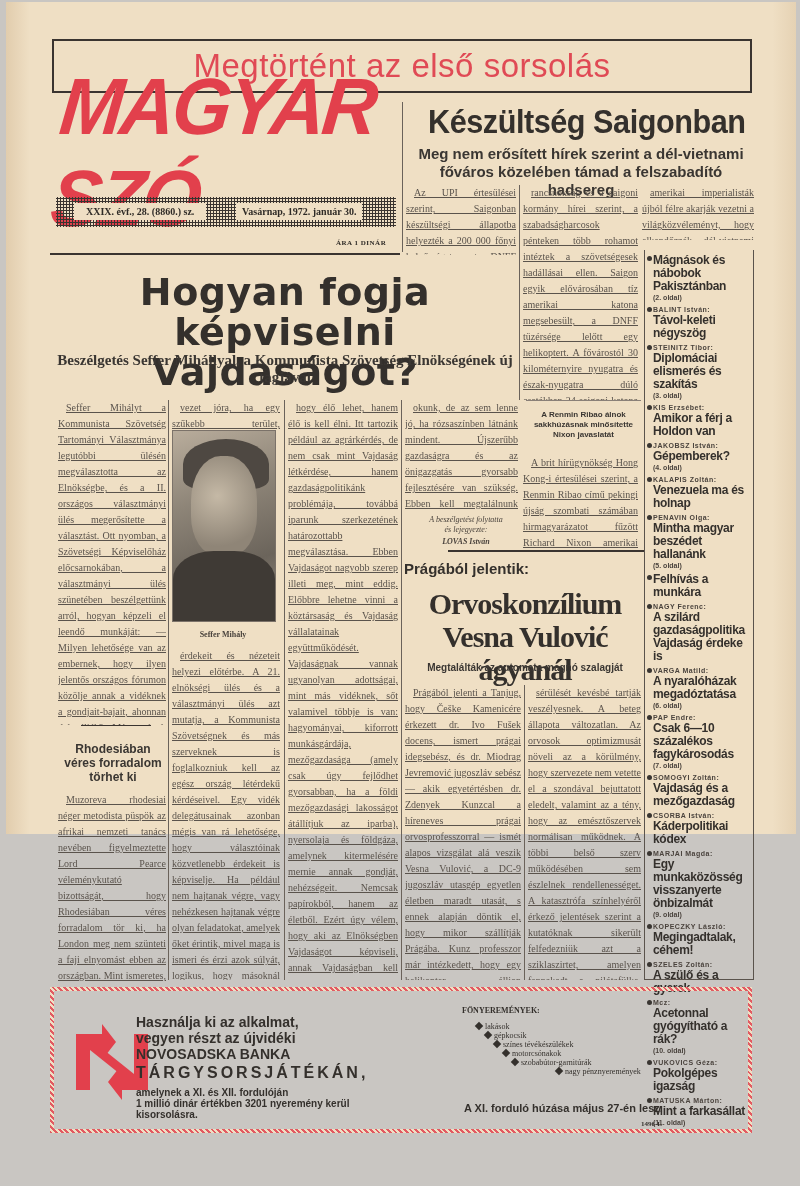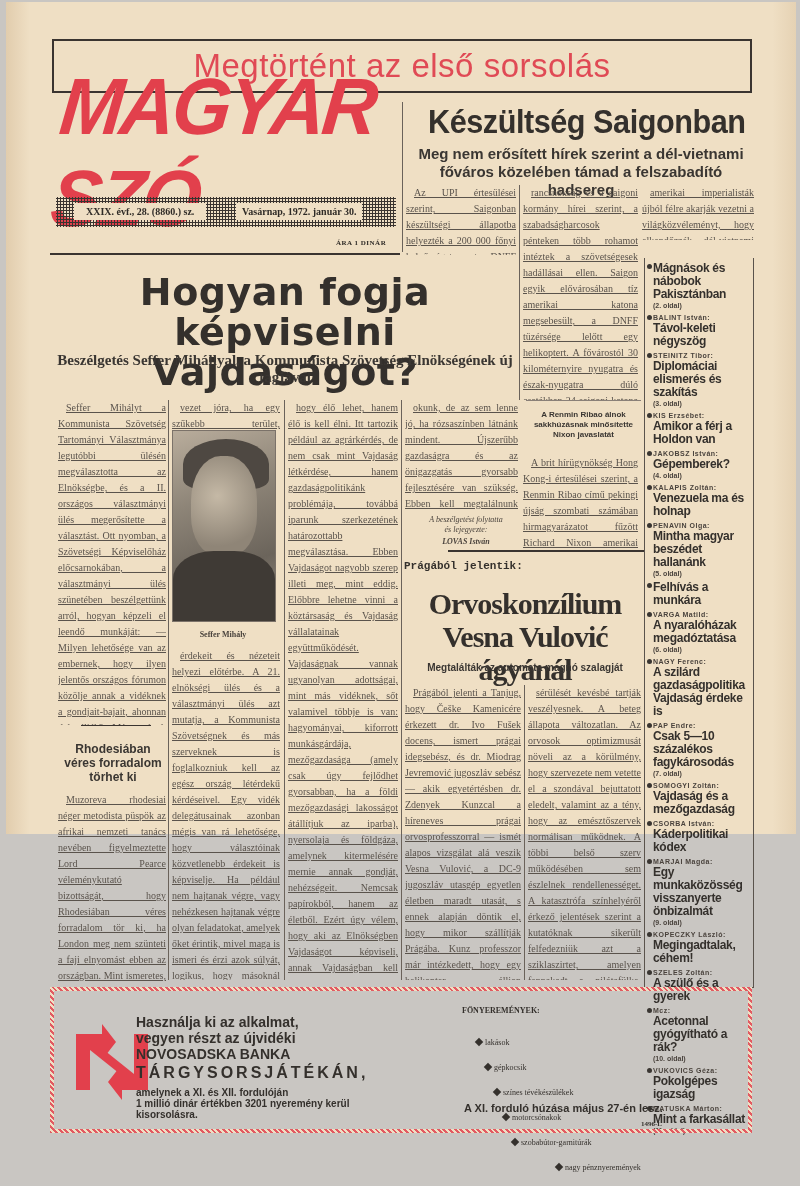--- a/index.html
+++ b/index.html
@@ -24,37 +24,37 @@
   .h-main{left:44px;top:270px;width:470px;text-align:center;font-family:"DejaVu Sans",sans-serif;font-weight:bold;font-size:38px;line-height:40px;color:#34302c;letter-spacing:.5px;}
   .sub-main{left:44px;top:350px;width:470px;text-align:center;font-size:15px;font-weight:bold;line-height:17px;color:#3a3632;}
   .photo{left:166px;top:428px;width:102px;height:190px;background:linear-gradient(160deg,#b9ad9c 0%,#8e8578 35%,#6b645b 70%,#9a9184 100%);border:1px solid #7b7269;overflow:hidden;}
   .photo .face{position:absolute;left:18px;top:25px;width:66px;height:100px;border-radius:45% 45% 40% 40%;background:radial-gradient(circle at 40% 40%,#c5b9a6,#8f8577 70%);}
   .photo .hair{position:absolute;left:10px;top:8px;width:86px;height:50px;border-radius:50% 50% 20% 20%;background:#4e4842;}
   .photo .coat{position:absolute;left:0;top:120px;width:102px;height:70px;background:#3f3a35;border-radius:40% 40% 0 0;}
   .caption{left:166px;top:628px;width:102px;text-align:center;font-size:8px;font-weight:bold;color:#4a433d;}
   .h-rhod{left:52px;top:740px;width:110px;text-align:center;font-family:"Liberation Sans",sans-serif;font-weight:bold;font-size:12px;line-height:14px;color:#3a3632;}
   .h-renmin{left:525px;top:408px;width:105px;text-align:center;font-family:"Liberation Sans",sans-serif;font-weight:bold;font-size:8px;line-height:10px;color:#3a3632;}
   .sig{left:400px;top:513px;width:120px;text-align:center;font-size:8px;font-style:italic;line-height:10px;color:#4a433d;}
-  .prag{left:398px;top:558px;font-family:Liberation Mono, monospace;font-weight:bold;font-size:11px;color:#34302c;}
+  .prag{left:398px;top:558px;font-family:Liberation Sans, sans-serif;font-weight:bold;font-size:15px;color:#34302c;}
   .h-vesna{left:400px;top:585px;width:238px;text-align:center;font-family:Liberation Serif, serif;font-weight:bold;font-size:30px;line-height:33px;color:#34302c;letter-spacing:-1px;}
   .sub-vesna{left:400px;top:660px;width:238px;text-align:center;font-family:"Liberation Sans",sans-serif;font-weight:bold;font-size:10px;color:#3a3632;}
-  .index{left:638px;top:256px;width:110px;height:730px;border-left:1px solid #5a534c;border-right:1px solid #5a534c;border-bottom:1px solid #5a534c;box-sizing:border-box;padding:4px 4px 0 8px;}
+  .index{left:638px;top:248px;width:110px;height:730px;border-left:1px solid #5a534c;border-right:1px solid #5a534c;border-bottom:1px solid #5a534c;box-sizing:border-box;padding:4px 4px 0 8px;}
   .idx-item{position:relative;margin-bottom:3px;}
   .idx-item .dot{position:absolute;left:-6px;top:2px;width:5px;height:5px;border-radius:50%;background:#3a3632;}
   .idx-author{font-family:"Liberation Sans",sans-serif;font-weight:bold;font-size:7px;letter-spacing:.5px;color:#4a433d;line-height:9px;}
   .idx-title{font-family:"Liberation Sans",sans-serif;font-weight:bold;font-size:12px;line-height:13px;color:#34302c;letter-spacing:-.3px;}
   .idx-page{font-family:"Liberation Sans",sans-serif;font-weight:bold;font-size:7px;color:#4a433d;line-height:9px;}
   .ad{left:44px;top:985px;width:702px;height:146px;box-sizing:border-box;border:4px solid transparent;
       border-image:repeating-linear-gradient(45deg,#e25a62 0 2px,#efdfc4 2px 4px) 4;}
   .logo{left:70px;top:1014px;width:72px;height:92px;}
   .ad-head{left:130px;top:1012px;font-family:"Liberation Sans",sans-serif;font-weight:bold;font-size:14px;line-height:16px;color:#34302c;}
   .ad-targy{left:130px;top:1062px;font-family:"Liberation Sans",sans-serif;font-weight:bold;font-size:16px;letter-spacing:3px;color:#34302c;}
   .ad-small{left:130px;top:1085px;font-family:"Liberation Sans",sans-serif;font-weight:bold;font-size:10px;line-height:11px;color:#34302c;}
   .prizes-h{left:456px;top:1004px;font-size:8px;font-weight:bold;color:#34302c;}
-  .prize{font-size:8px;color:#34302c;line-height:9px;margin-top:16px;}
+  .prize{font-size:8px;color:#34302c;line-height:9px;}
   .prize .dia{display:inline-block;width:6px;height:6px;background:#34302c;transform:rotate(45deg);margin-right:3px;}
   .draw{left:458px;top:1100px;font-family:"Liberation Sans",sans-serif;font-weight:bold;font-size:11px;color:#34302c;}
   .code{left:635px;top:1118px;font-size:7px;font-weight:bold;color:#34302c;}
 </style>
 </head>
 <body>
 
 <div class="page">
 
   <div class="abs banner">
@@ -181,33 +181,33 @@
         <div class="idx-author">PENAVIN Olga:</div>
         <div class="idx-title">Mintha magyar beszédet hallanánk</div>
         <div class="idx-page">(5. oldal)</div>
       </div>
       <div class="idx-item">
         <span class="dot"></span>
         <div class="idx-title">Felhívás a munkára</div>
       </div>
       <div class="idx-item">
         <span class="dot"></span>
+        <div class="idx-author">NAGY Ferenc:</div>
+        <div class="idx-title">A szilárd gazdaságpolitika Vajdaság érdeke is</div>
+      </div>
+      <div class="idx-item">
+        <span class="dot"></span>
         <div class="idx-author">VARGA Matild:</div>
         <div class="idx-title">A nyaralóházak megadóztatása</div>
         <div class="idx-page">(6. oldal)</div>
       </div>
       <div class="idx-item">
         <span class="dot"></span>
-        <div class="idx-author">NAGY Ferenc:</div>
-        <div class="idx-title">A szilárd gazdaságpolitika Vajdaság érdeke is</div>
-      </div>
-      <div class="idx-item">
-        <span class="dot"></span>
         <div class="idx-author">PAP Endre:</div>
-        <div class="idx-title">Csak 5—10 százalékos fagykárosodás</div>
+        <div class="idx-title">Csak 6—10 százalékos fagykárosodás</div>
         <div class="idx-page">(7. oldal)</div>
       </div>
       <div class="idx-item">
         <span class="dot"></span>
         <div class="idx-author">SOMOGYI Zoltán:</div>
         <div class="idx-title">Vajdaság és a mezőgazdaság</div>
       </div>
       <div class="idx-item">
         <span class="dot"></span>
         <div class="idx-author">CSORBA István:</div>

